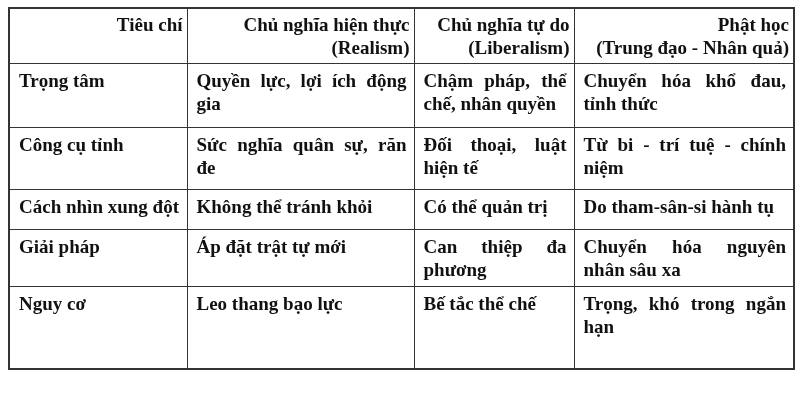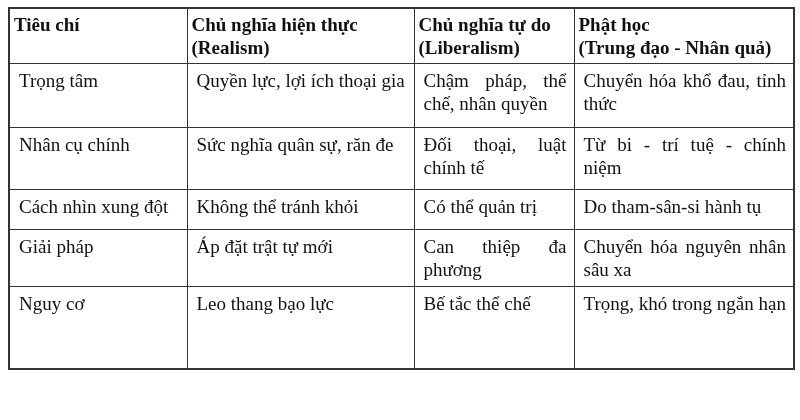--- a/index.html
+++ b/index.html
@@ -26,24 +26,25 @@
   col.c1 { width: 227px; }
   col.c2 { width: 160px; }
   col.c3 { width: 220px; }
   th, td {
     border: 1px solid #333333;
     vertical-align: top;
     font-size: 19px;
     line-height: 23px;
     overflow: hidden;
     box-sizing: border-box;
+    font-weight: bold;
   }
   th {
     font-weight: bold;
-    text-align: left;
+    text-align: right;
     white-space: pre-line;
     padding: 4px 4px 0 4px;
   }
   td {
     text-align: justify;
     padding: 5px 7px 0 9px;
   }
   tr.rh  { height: 55px; }
   tr.r0  { height: 64px; }
   tr.r1  { height: 62px; }
@@ -70,28 +71,28 @@
 (Realism)</th>
         <th>Chủ nghĩa tự do
 (Liberalism)</th>
         <th>Phật học
 (Trung đạo - Nhân quả)</th>
       </tr>
     </thead>
     <tbody>
       <tr class="r0">
         <td>Trọng tâm</td>
-        <td>Quyền lực, lợi ích thoại gia</td>
+        <td>Quyền lực, lợi ích động gia</td>
         <td>Chậm pháp, thể chế, nhân quyền</td>
         <td>Chuyển hóa khổ đau, tỉnh thức</td>
       </tr>
       <tr class="r1">
-        <td>Nhân cụ chính</td>
+        <td>Công cụ tỉnh</td>
         <td>Sức nghĩa quân sự, răn đe</td>
-        <td>Đối thoại, luật chính tế</td>
+        <td>Đối thoại, luật hiện tế</td>
         <td>Từ bi - trí tuệ - chính niệm</td>
       </tr>
       <tr class="r2">
         <td>Cách nhìn xung đột</td>
         <td>Không thể tránh khỏi</td>
         <td>Có thể quản trị</td>
         <td>Do tham-sân-si hành tụ</td>
       </tr>
       <tr class="r4">
         <td>Giải pháp</td>

